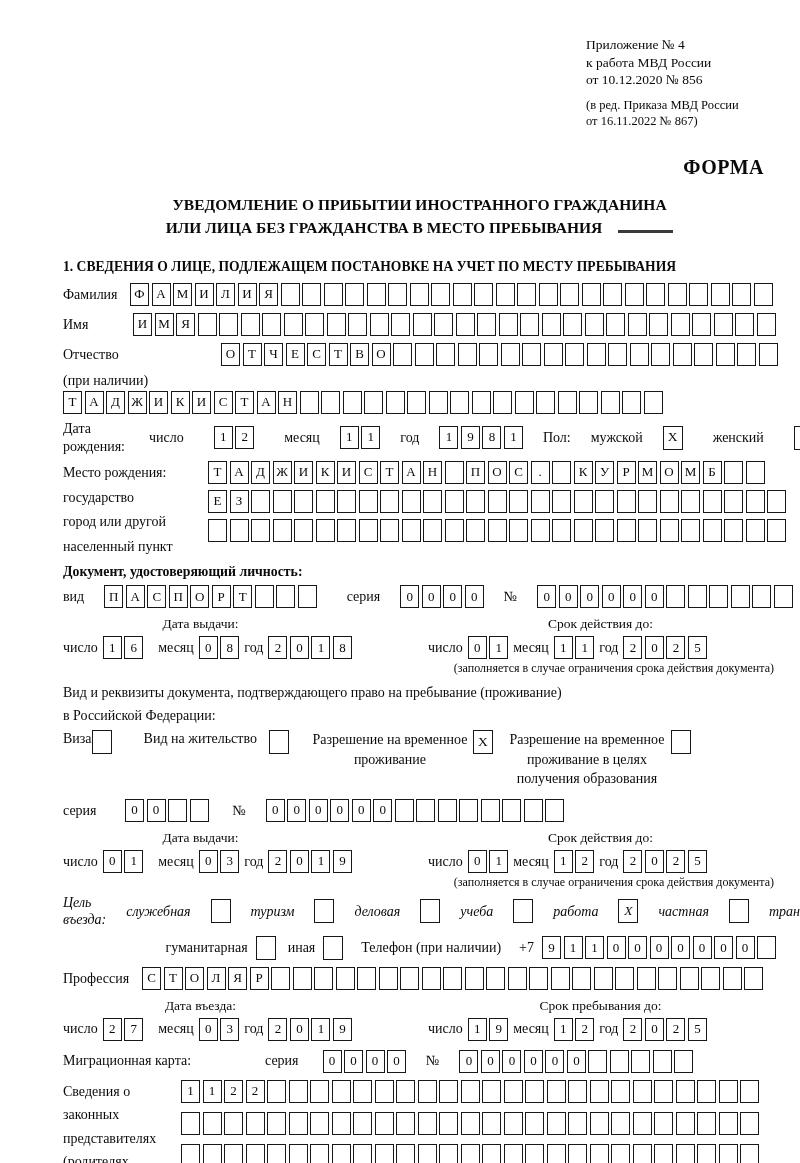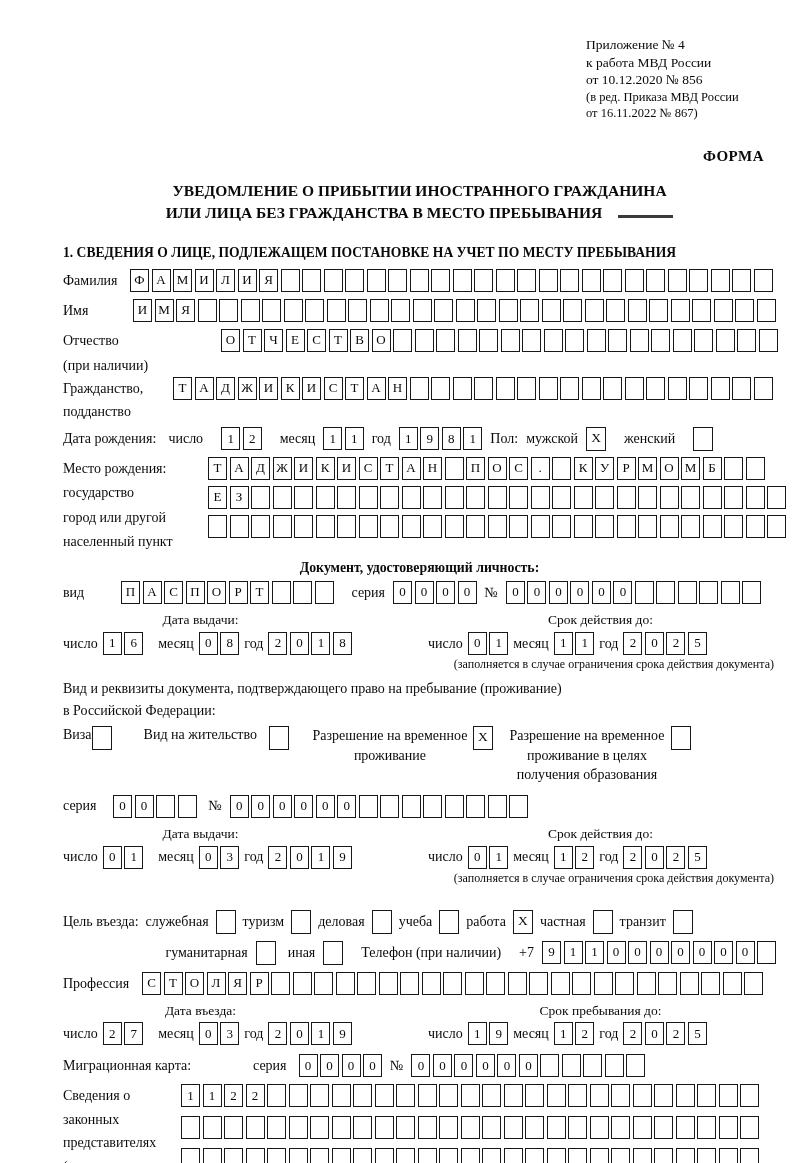--- a/index.html
+++ b/index.html
@@ -3,22 +3,22 @@
 <meta charset="utf-8">
 <style>
   html,body{margin:0;padding:0;background:#fff;}
   body{width:800px;height:1163px;color:#0a0a0a;font-family:"Liberation Serif",serif;font-size:14px;line-height:1.25;}
   .page{box-sizing:border-box;width:800px;height:1163px;padding:36px 24px 0 63px;position:relative;overflow:hidden;}
 
   
   .top-right{margin-left:auto;width:190px;}
   .top-right .ln{font-size:13.5px;line-height:1.3;}
   .top-right .sm{font-size:12.5px;line-height:1.3;}
-  .top-right .sm.first{margin-top:0;}
-  .forma{margin-top:26px;text-align:right;padding-right:12px;font-weight:bold;font-size:15px;letter-spacing:.5px;}
+  .top-right .sm.first{margin-top:8px;}
+  .forma{margin-top:26px;text-align:right;padding-right:12px;font-weight:bold;font-size:20px;letter-spacing:.5px;}
 
   .title{margin-top:14px;text-align:center;font-weight:bold;font-size:15.5px;line-height:1.45;}
   .u-line{display:inline-block;width:55px;height:3px;background:#3a3a3a;margin-left:16px;}
 
   .sec-heading{margin-top:20px;font-weight:bold;font-size:13.6px;}
 
   
   .cells{display:inline-flex;gap:2.5px;flex:0 0 auto;}
   .cell{box-sizing:border-box;width:19px;height:23px;border:1.6px solid #181818;display:inline-flex;align-items:center;justify-content:center;font-size:13px;background:#fff;flex:0 0 auto;}
   .cb{box-sizing:border-box;width:20px;height:24px;border:1.6px solid #181818;display:inline-flex;align-items:center;justify-content:center;font-size:13.5px;background:#fff;flex:0 0 auto;}
@@ -26,38 +26,38 @@
   .frow{display:flex;align-items:flex-start;margin-top:7px;}
   .flabel{flex:0 0 auto;padding-top:3px;}
   .lw-surname{width:67px;}
   .lw-name{width:70px;}
   .lw-patr{width:158px;}
   .lw-cit{width:110px;}
   .lw-prof{width:79px;}
   .stack{display:flex;flex-direction:column;gap:6px;}
 
   
-  .inrow{display:flex;align-items:center;gap:8px;flex-wrap:nowrap;}
+  .inrow{display:flex;align-items:center;gap:20px;flex-wrap:nowrap;}
   .gap-l{margin-left:10px;}
   .gap-s{margin-left:4px;}
 
   
   .date-pair{display:flex;margin-top:8px;}
   .dcol{width:355px;}
   .dcol.right{margin-left:10px;width:345px;}
   .dhead{text-align:center;font-size:13.5px;}
   .dhead.issue{padding-right:80px;}
   .dline{display:flex;align-items:center;gap:5px;margin-top:3px;}
   .note-right{text-align:right;font-size:12px;margin-top:2px;padding-right:2px;}
 
   .plain{margin-top:8px;}
   .opt-row{display:flex;align-items:flex-start;margin-top:6px;gap:10px;}
   .opt{display:flex;align-items:flex-start;gap:0;}
   .opt .ml{text-align:center;line-height:1.4;}
-  .center-b{font-weight:bold;text-align:center;margin-top:8px;font-size:13.8px;}
+  .center-b{font-weight:bold;margin-top:8px;font-size:13.8px;}
 </style>
 </head>
 <body>
 
 <div class="page">
 
   <div class="top-right">
     <div class="ln">Приложение № 4</div>
     <div class="ln">к работа МВД России</div>
     <div class="ln">от 10.12.2020 № 856</div>
@@ -175,24 +175,20 @@
         <span class="cell"></span>
         <span class="cell"></span>
         <span class="cell"></span>
         <span class="cell"></span>
         <span class="cell"></span>
         <span class="cell"></span>
       </span>
   </div>
 
   <div class="frow" style="margin-top:2px;">
-    <span class="flabel lw-cit">
-      <span style="display:block;">Гражданство,</span>
-      <span style="display:block;margin-top:6px;">подданство</span>
-    </span>
     <span class="cells">
         <span class="cell">Т</span>
         <span class="cell">А</span>
         <span class="cell">Д</span>
         <span class="cell">Ж</span>
         <span class="cell">И</span>
         <span class="cell">К</span>
         <span class="cell">И</span>
         <span class="cell">С</span>
         <span class="cell">Т</span>
@@ -526,21 +522,21 @@
             <span class="cell">2</span>
             <span class="cell">0</span>
             <span class="cell">2</span>
             <span class="cell">5</span>
           </span>
       </div>
     </div>
   </div>
   <div class="note-right">(заполняется в случае ограничения срока действия документа)</div>
 
-  <div class="inrow" style="margin-top:24px;gap:7px;">
+  <div class="inrow" style="margin-top:4px;font-style:italic;">
     <span>Цель въезда:</span>
     <span>служебная</span>
     <span class="cb"></span>
     <span>туризм</span>
     <span class="cb"></span>
     <span>деловая</span>
     <span class="cb"></span>
     <span>учеба</span>
     <span class="cb"></span>
     <span>работа</span>

